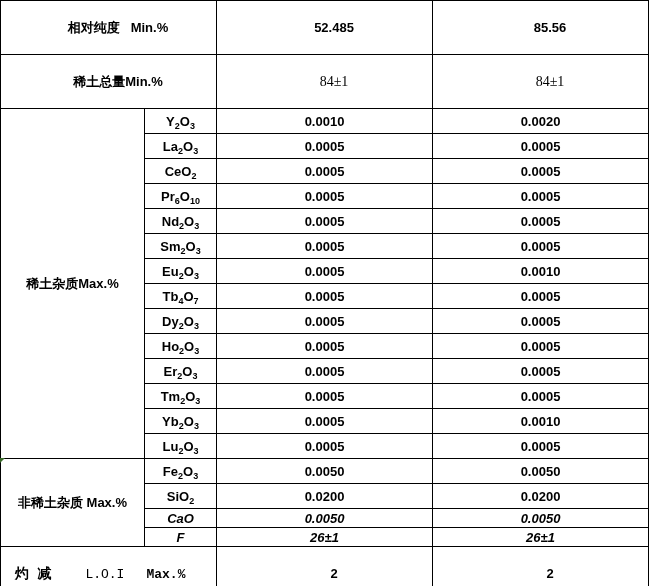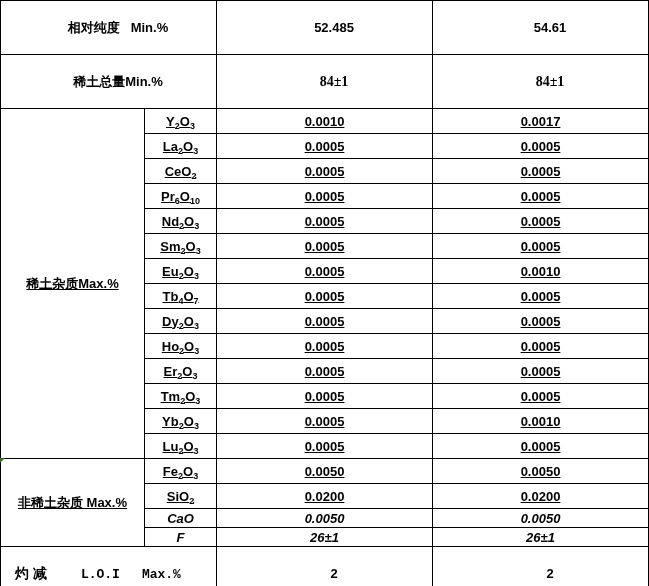--- a/index.html
+++ b/index.html
@@ -15,24 +15,24 @@
     }
     table.spec td {
       border: 1px solid #000;
       text-align: center;
       vertical-align: middle;
       padding: 0;
       overflow: hidden;
       white-space: nowrap;
     }
     table.spec td.outer-left { border-left: 1.5px solid #000; }
-    td.serif { font-family: "Liberation Serif", serif; font-weight: bold; font-size: 14px; }
+    td.serif { font-family: "Liberation Serif", serif; font-weight: normal; font-size: 14px; }
     td.mono-label { font-family: "Liberation Mono", monospace; font-weight: bold; font-size: 13px; }
     tr.h54 td { height: 53px; padding-left: 19px; }
-    tr.h25 td { height: 24px; text-decoration: underline; }
+    tr.h25 td { height: 24px; }
     tr.h19 td { height: 18px; font-style: italic; }
     .formula sub { font-size: 9px; vertical-align: -3px; line-height: 0; }
     .corner-mark {
       position: absolute; left: 0; top: 458px; width: 0; height: 0;
       border-top: 5px solid #3a6b2a; border-right: 5px solid transparent;
     }
     .wrap { position: relative; }
   </style>
 </head>
 <body>
@@ -42,34 +42,34 @@
   <colgroup>
     <col style="width:144px">
     <col style="width:72px">
     <col style="width:216px">
     <col style="width:216px">
   </colgroup>
   <tbody>
     <tr class="h54">
       <td colspan="2" class="outer-left" style="white-space:pre">相对纯度   Min.%</td>
       <td>52.485</td>
-      <td>54.61</td>
+      <td>85.56</td>
     </tr>
     <tr class="h54">
       <td colspan="2" class="outer-left">稀土总量Min.%</td>
       <td class="serif">84±1</td>
       <td class="serif">84±1</td>
     </tr>
   </tbody>
   <tbody id="re-body">
         <tr class="h25">
           <td rowspan="14" class="outer-left">稀土杂质Max.%</td>
           <td class="formula"><span>Y</span><sub>2</sub><span>O</span><sub>3</sub></td>
           <td>0.0010</td>
-          <td>0.0017</td>
+          <td>0.0020</td>
         </tr>
         <tr class="h25">
           <td class="formula"><span>La</span><sub>2</sub><span>O</span><sub>3</sub></td>
           <td>0.0005</td>
           <td>0.0005</td>
         </tr>
         <tr class="h25">
           <td class="formula"><span>Ce</span><span>O</span><sub>2</sub></td>
           <td>0.0005</td>
           <td>0.0005</td>
@@ -149,21 +149,21 @@
         </tr>
         <tr class="h19">
           <td class="formula"><span>F</span></td>
           <td>26±1</td>
           <td>26±1</td>
         </tr>
       </tbody>
   <tbody>
     <tr class="h54">
       <td colspan="2" class="outer-left mono-label" style="text-align:left;padding-left:14px;">
-        <span style="font-family:Liberation Sans, sans-serif;font-size:14px;margin-top:20px;">灼 减</span><span style="display:inline-block;width:34px"></span><span style="font-weight:bold">L.O.I</span><span style="display:inline-block;width:22px"></span><span>Max.%</span>
+        <span style="font-family:Liberation Mono, monospace;font-size:14px;margin-top:20px;">灼 减</span><span style="display:inline-block;width:34px"></span><span style="font-weight:normal">L.O.I</span><span style="display:inline-block;width:22px"></span><span>Max.%</span>
       </td>
       <td>2</td>
       <td>2</td>
     </tr>
   </tbody>
 </table>
 <div class="corner-mark"></div>
 </div>
 
 </body></html>

